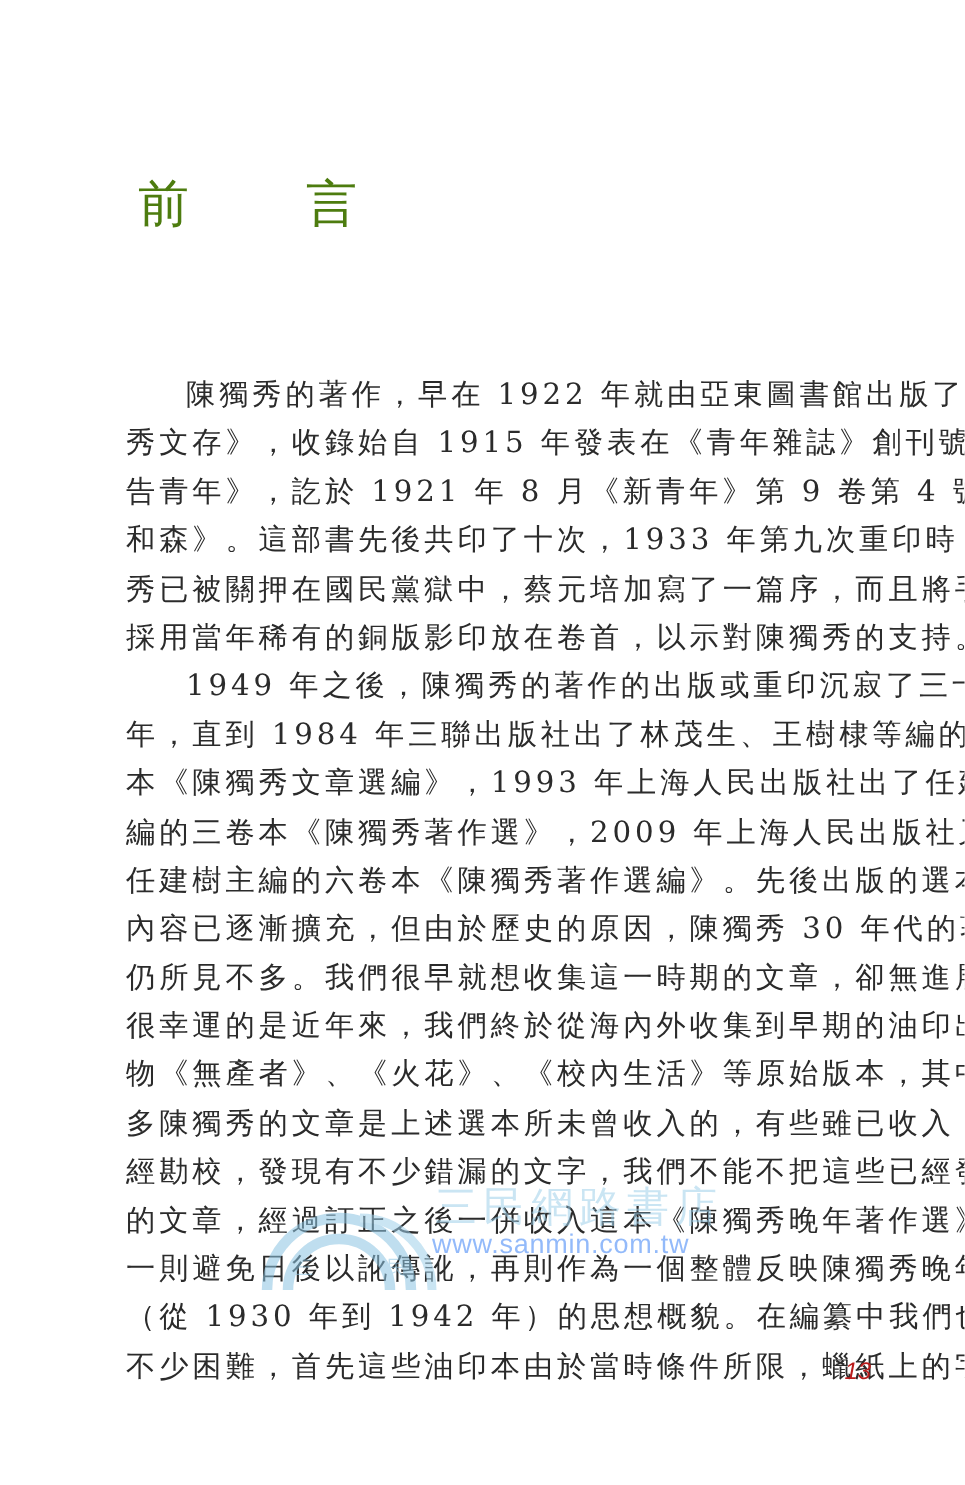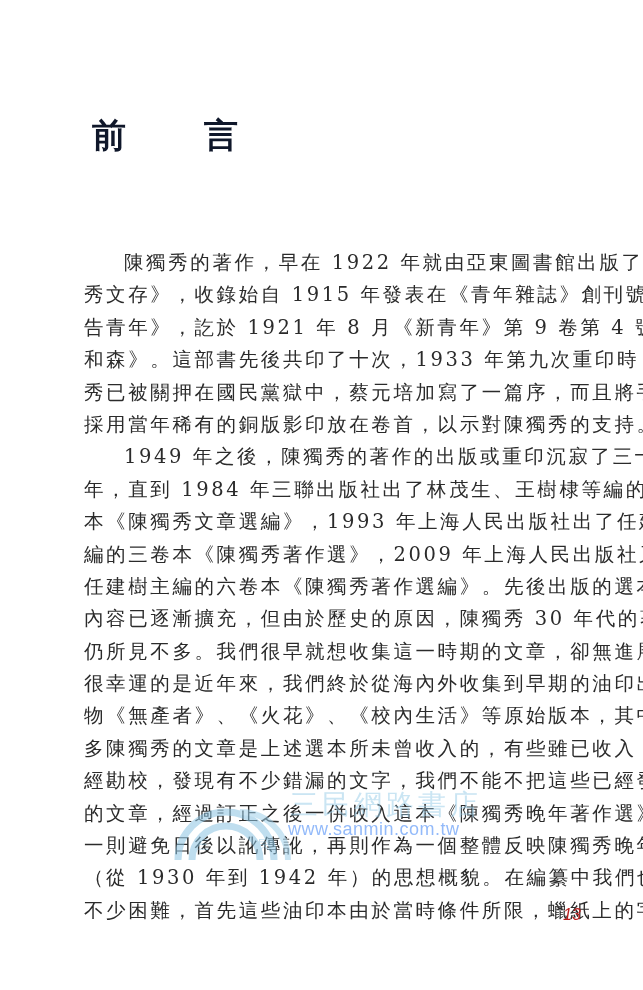--- a/index.html
+++ b/index.html
@@ -20,22 +20,22 @@
       left: 0; top: 0;
       width: 643px; height: 990px;
       background: #ffffff;
     }
     .chapter-title {
       position: absolute;
       left: 92px;
       top: 113px;
       font-size: 34px;
       letter-spacing: 22px;
-      color: #0f172a;
-      font-weight: bold;
+      color: #4d7c0f;
+      font-weight: normal;
       margin: 0;
     }
     .body-text {
       position: absolute;
       left: 84px;
       top: 247px;
       width: 490px;
     }
     .line {
       height: 32.4px;

